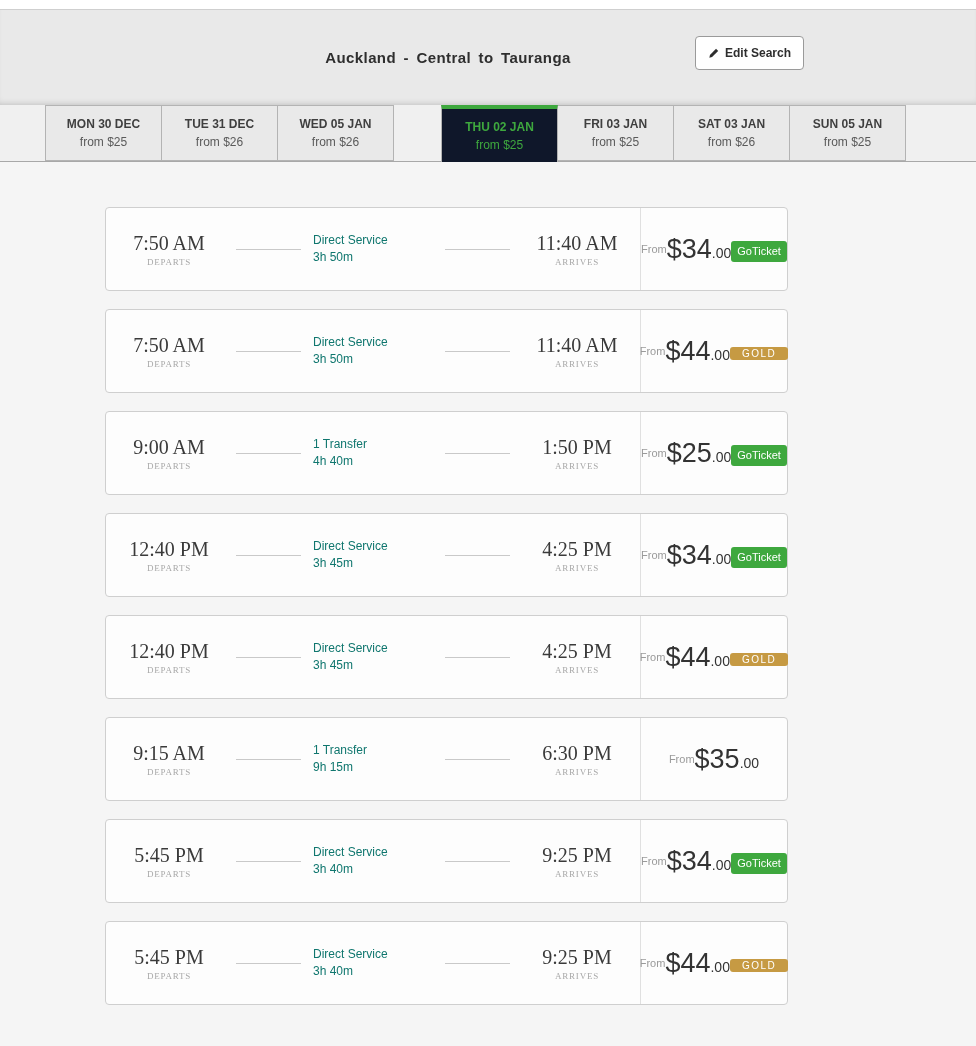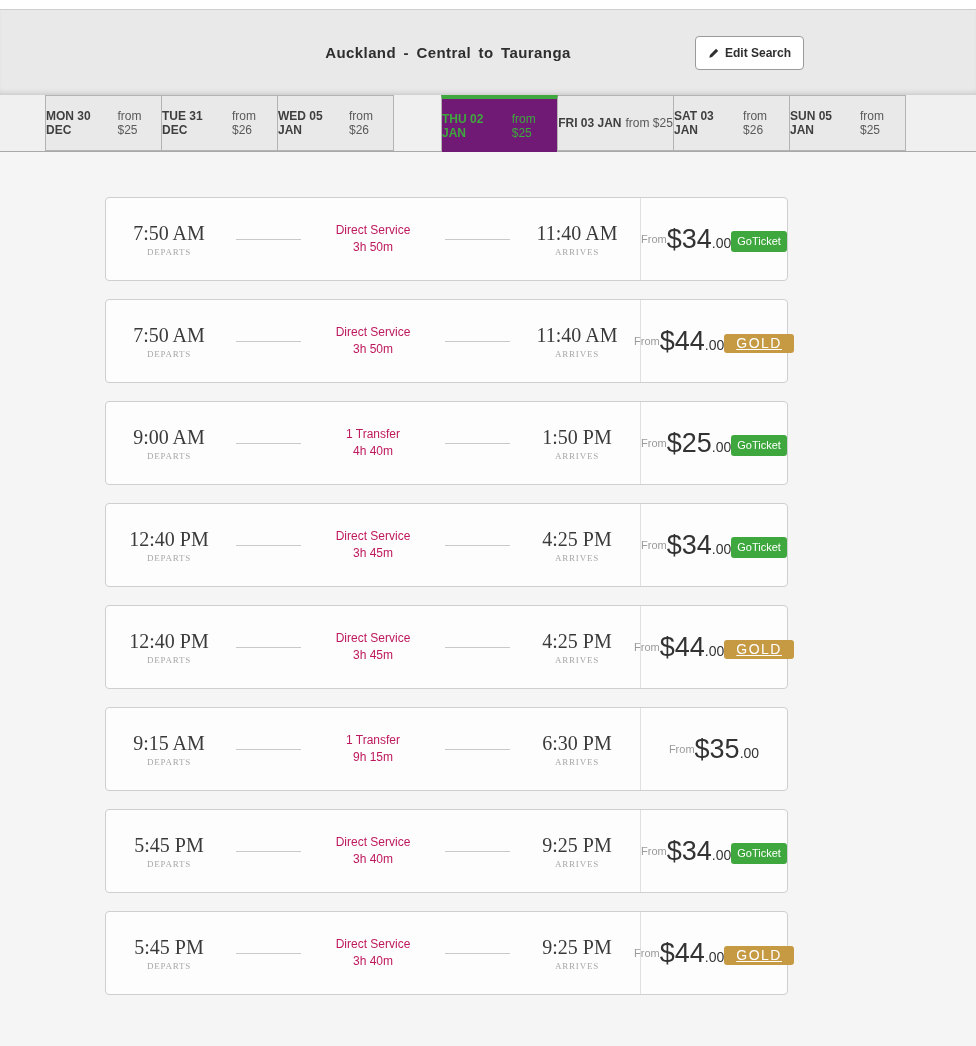--- a/index.html
+++ b/index.html
@@ -14,21 +14,21 @@
 
   
   .top-strip {
     height: 10px;
     background: #ffffff;
     border-bottom: 1px solid #cfcfcf;
   }
 
   
   .header {
-    height: 85px;
+    height: 95px;
     background: #e9e9e9;
     position: relative;
     box-shadow: inset 0 -5px 7px -5px rgba(0,0,0,0.22);
   }
   .route-title {
     position: absolute;
     left: 0; top: 0;
     width: 896px; height: 100%;
     display: flex; align-items: center; justify-content: center;
     font-size: 15px; font-weight: bold; color: #2e2e2e;
@@ -58,30 +58,30 @@
     align-items: flex-start;
     padding-left: 45px;
     position: relative;
   }
   .tab {
     width: 117px;
     height: 56px;
     background: #e9e9e9;
     border: 1px solid #b3b3b3;
     margin-left: -1px;
-    display: flex; flex-direction: row;
+    display: flex; flex-direction: column;
     align-items: center; justify-content: center;
     gap: 4px;
     cursor: pointer;
   }
   .tab:first-child { margin-left: 0; }
   .tab .tab-date { font-size: 12px; font-weight: bold; color: #3f3f3f; }
   .tab .tab-fare { font-size: 12px; color: #5a5a5a; }
   .tab.active {
-    background: #701a75;
+    background: #0f172a;
     border-top: 4px solid var(--green, #3EA83E);
     border-bottom: none;
     height: 57px;
     margin-bottom: -1px;
     position: relative;
     z-index: 2;
     margin-left: 47px;
   }
   .tab.active .tab-date, .tab.active .tab-fare { color: var(--green, #3EA83E); }
 
@@ -102,42 +102,42 @@
   .trip-main {
     flex: 1;
     display: flex;
     align-items: center;
     justify-content: center;
   }
   .stop-block { text-align: center; width: 110px; font-family: Liberation Serif, serif; }
   .stop-time { font-size: 20px; color: #3a3a3a; }
   .stop-label { font-size: 9px; color: #a8a8a8; letter-spacing: 0.8px; margin-top: 2px; }
   .hline { width: 65px; border-top: 1px solid #c9c9c9; margin: 0 12px; }
-  .mid-block { text-align: center; width: 120px; font-size: 12px; color: #be185d; line-height: 1.45; }
+  .mid-block { text-align: left; width: 120px; font-size: 12px; color: #0f766e; line-height: 1.45; }
 
   .trip-price {
     width: 147px;
     border-left: 1px solid #e0e0e0;
     display: flex; flex-direction: row;
     align-items: center; justify-content: center;
   }
   .from-label { font-size: 11px; color: #9a9a9a; }
   .price-line { color: #333333; margin-top: 1px; }
   .price-main { font-size: 27px; font-weight: 400; }
   .price-cents { font-size: 14px; }
   .badge {
     margin-top: 5px;
     font-size: 11px;
     color: #ffffff;
     padding: 3px 6px;
     border-radius: 3px;
     line-height: 1.3;
   }
   .badge.goticket { background: var(--green, #3EA83E); }
-  .badge.gold { background: var(--gold, #C69A43); letter-spacing: 1.5px; font-size: 14px; padding: 0 12px; text-decoration: underline; }
+  .badge.gold { background: var(--gold, #C69A43); letter-spacing: 1.5px; font-size: 10px; padding: 0 12px; }
 </style>
 </head>
 <body>
 
 <div class="top-strip"></div>
 
 <div class="header">
   <div class="route-title">Auckland - Central to Tauranga</div>
   <button class="edit-btn">
     <svg viewBox="0 0 16 16">

